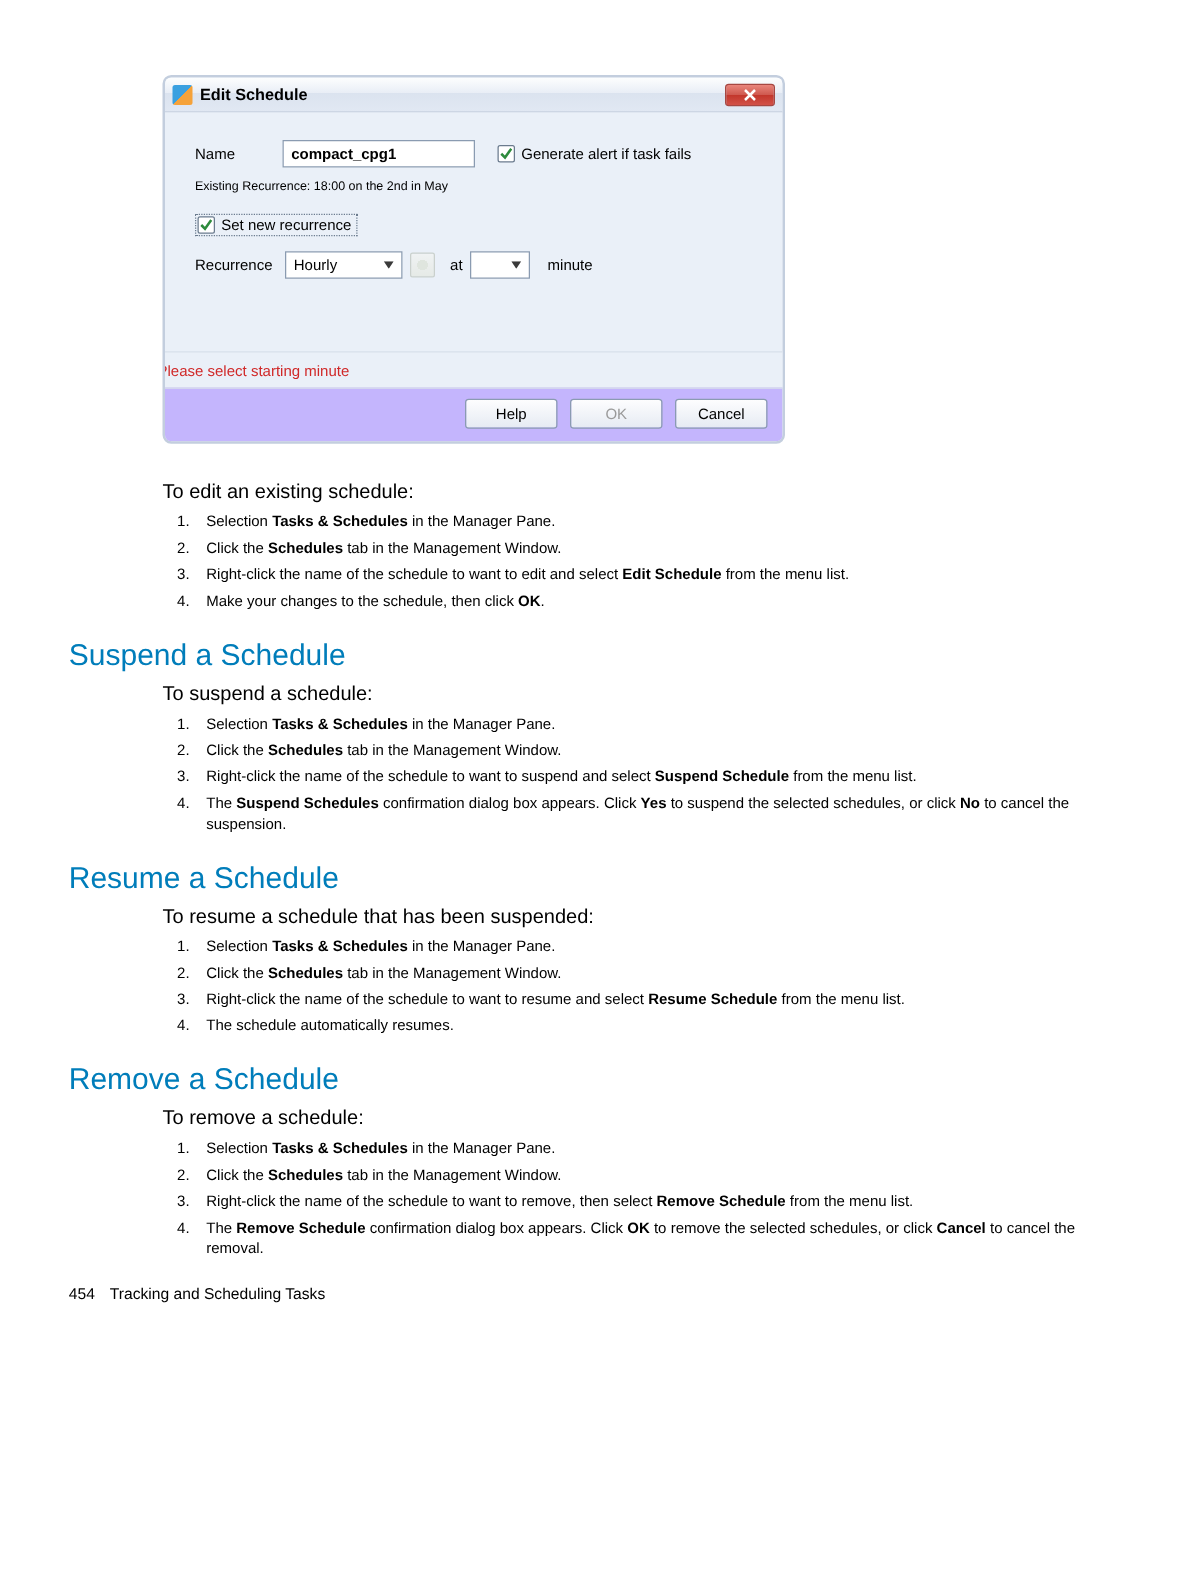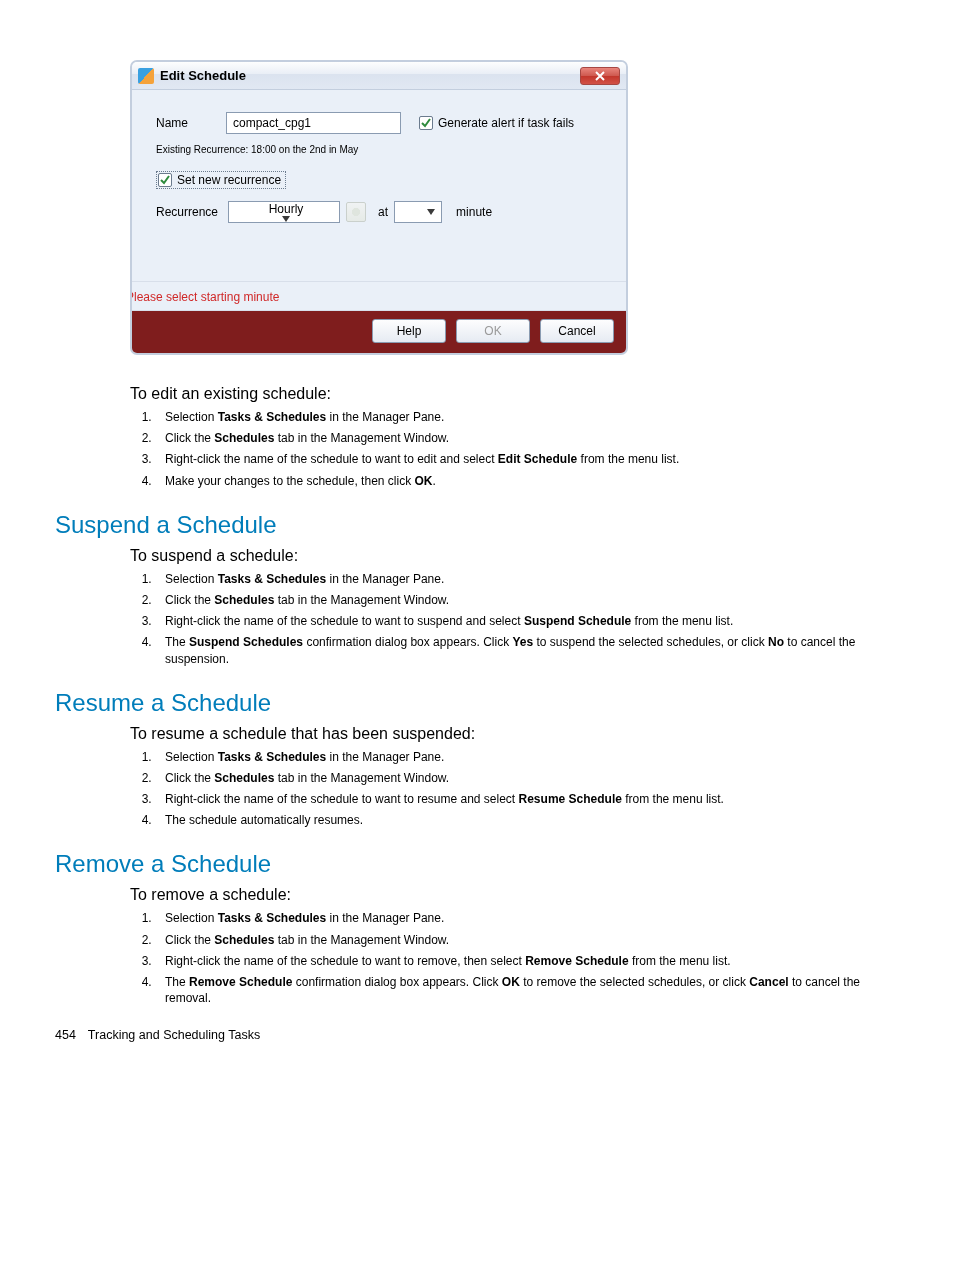--- a/index.html
+++ b/index.html
@@ -64,21 +64,21 @@
     font-size: 12px;
   }
   .lbl-name { width: 70px; }
   .txt {
     border: 1px solid #8a9bb1;
     height: 22px;
     padding: 0 6px;
     font-size: 12px;
     background: #fff;
   }
-  .txt.name { width: 175px; }
+  .txt.name { width: 154px; font-weight: bold; }
   .chk {
     width: 14px; height: 14px;
     border: 1px solid #6b7b8e;
     border-radius: 2px;
     background: #fff;
     display: inline-flex;
     align-items: center; justify-content: center;
     margin-right: 5px;
   }
   .chk svg { width: 10px; height: 10px; }
@@ -92,21 +92,21 @@
   }
   .recur-row { display: flex; align-items: center; margin-bottom: 50px; }
   .recur-row .lbl { margin-right: 10px; }
   .selectbox {
     display: inline-flex; align-items: center;
     border: 1px solid #8a9bb1;
     height: 22px;
     background: #fff;
     padding: 0 2px 0 6px;
   }
-  .selectbox.wide { width: 112px; flex-direction: column; }
+  .selectbox.wide { width: 94px; }
   .selectbox.small { width: 48px; }
   .sel-val { flex: 1; font-size: 12px; }
   .sel-arrow {
     width: 16px; height: 16px;
     display: flex; align-items: center; justify-content: center;
   }
   .sel-arrow svg { width: 8px; height: 6px; }
   .cal-icon {
     width: 20px; height: 20px;
     margin: 0 6px;
@@ -131,21 +131,21 @@
     margin: 0 -24px;
     padding: 8px 24px 6px 18px;
     background: #eaf0f8;
   }
   .dialog-footer {
     border-top: 1px solid #d8dfea;
     padding: 8px 12px 10px 12px;
     display: flex;
     justify-content: flex-end;
     gap: 10px;
-    background: #7f1d1d;
+    background: #c4b5fd;
   }
   .dbtn {
     min-width: 74px;
     height: 24px;
     border: 1px solid #8a9bb1;
     border-radius: 3px;
     background: linear-gradient(#fdfdfe,#e6ebf3);
     font-size: 12px;
     display: flex; align-items: center; justify-content: center;
     color: #000;

